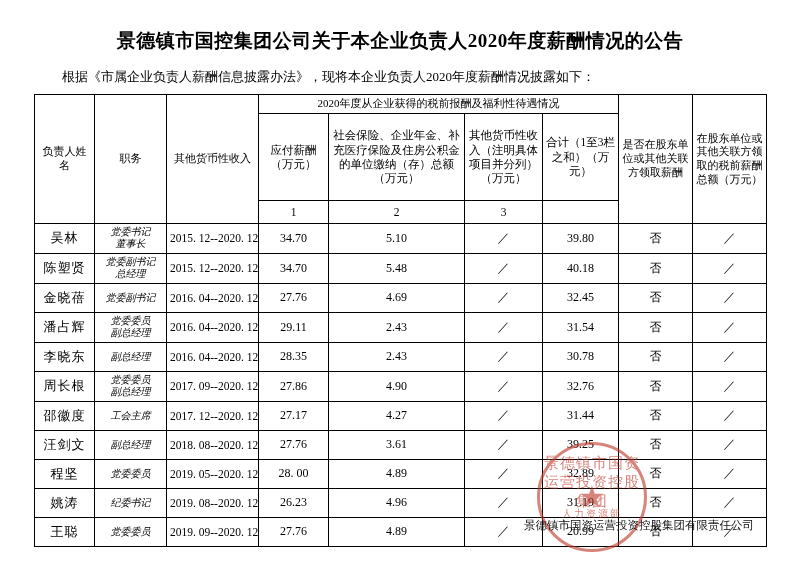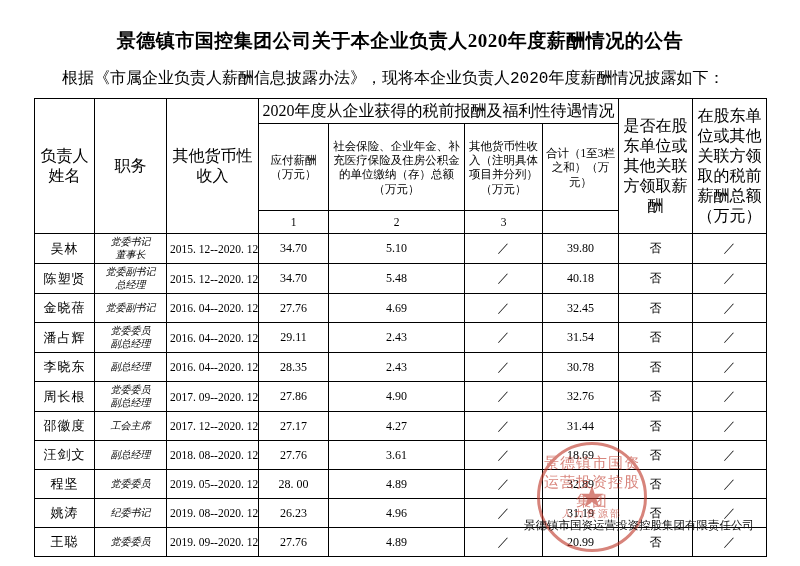--- a/index.html
+++ b/index.html
@@ -24,42 +24,41 @@
   }
   .doc-title {
     text-align: center;
     font-size: 19px;
     font-weight: bold;
     letter-spacing: 0.5px;
     margin: 6px 0 14px 0;
     font-family: "Liberation Serif", "DejaVu Serif", serif;
   }
   .intro {
-    font-size: 16px;
+    font-size: 13px;
     text-indent: 26px;
     margin: 0 0 8px 2px;
     line-height: 1.4;
-    font-family: Liberation Mono, monospace;
   }
   table.main {
     border-collapse: collapse;
     width: 732px;
     table-layout: fixed;
     font-size: 11.5px;
   }
   table.main th, table.main td {
     border: 1px solid #000;
     text-align: center;
     vertical-align: middle;
     padding: 2px 3px;
     line-height: 1.25;
     font-weight: normal;
   }
   th.hdr-group {
-    font-size: 16px;
+    font-size: 11px;
     padding: 4px 2px;
   }
   th.tall {
     height: 82px;
   }
   th.numrow {
     height: 18px;
     font-size: 11.5px;
   }
   td.name {
@@ -255,21 +254,21 @@
           <td class="num">否</td>
           <td class="num">／</td>
         </tr>
         <tr class="rowline">
           <td class="name">汪剑文</td>
           <td class="post">副总经理</td>
           <td class="period">2018. 08--2020. 12</td>
           <td class="num">27.76</td>
           <td class="num">3.61</td>
           <td class="num">／</td>
-          <td class="num">18.69</td>
+          <td class="num">39.25</td>
           <td class="num">否</td>
           <td class="num">／</td>
         </tr>
         <tr class="rowline">
           <td class="name">程坚</td>
           <td class="post">党委委员</td>
           <td class="period">2019. 05--2020. 12</td>
           <td class="num">28. 00</td>
           <td class="num">4.89</td>
           <td class="num">／</td>

